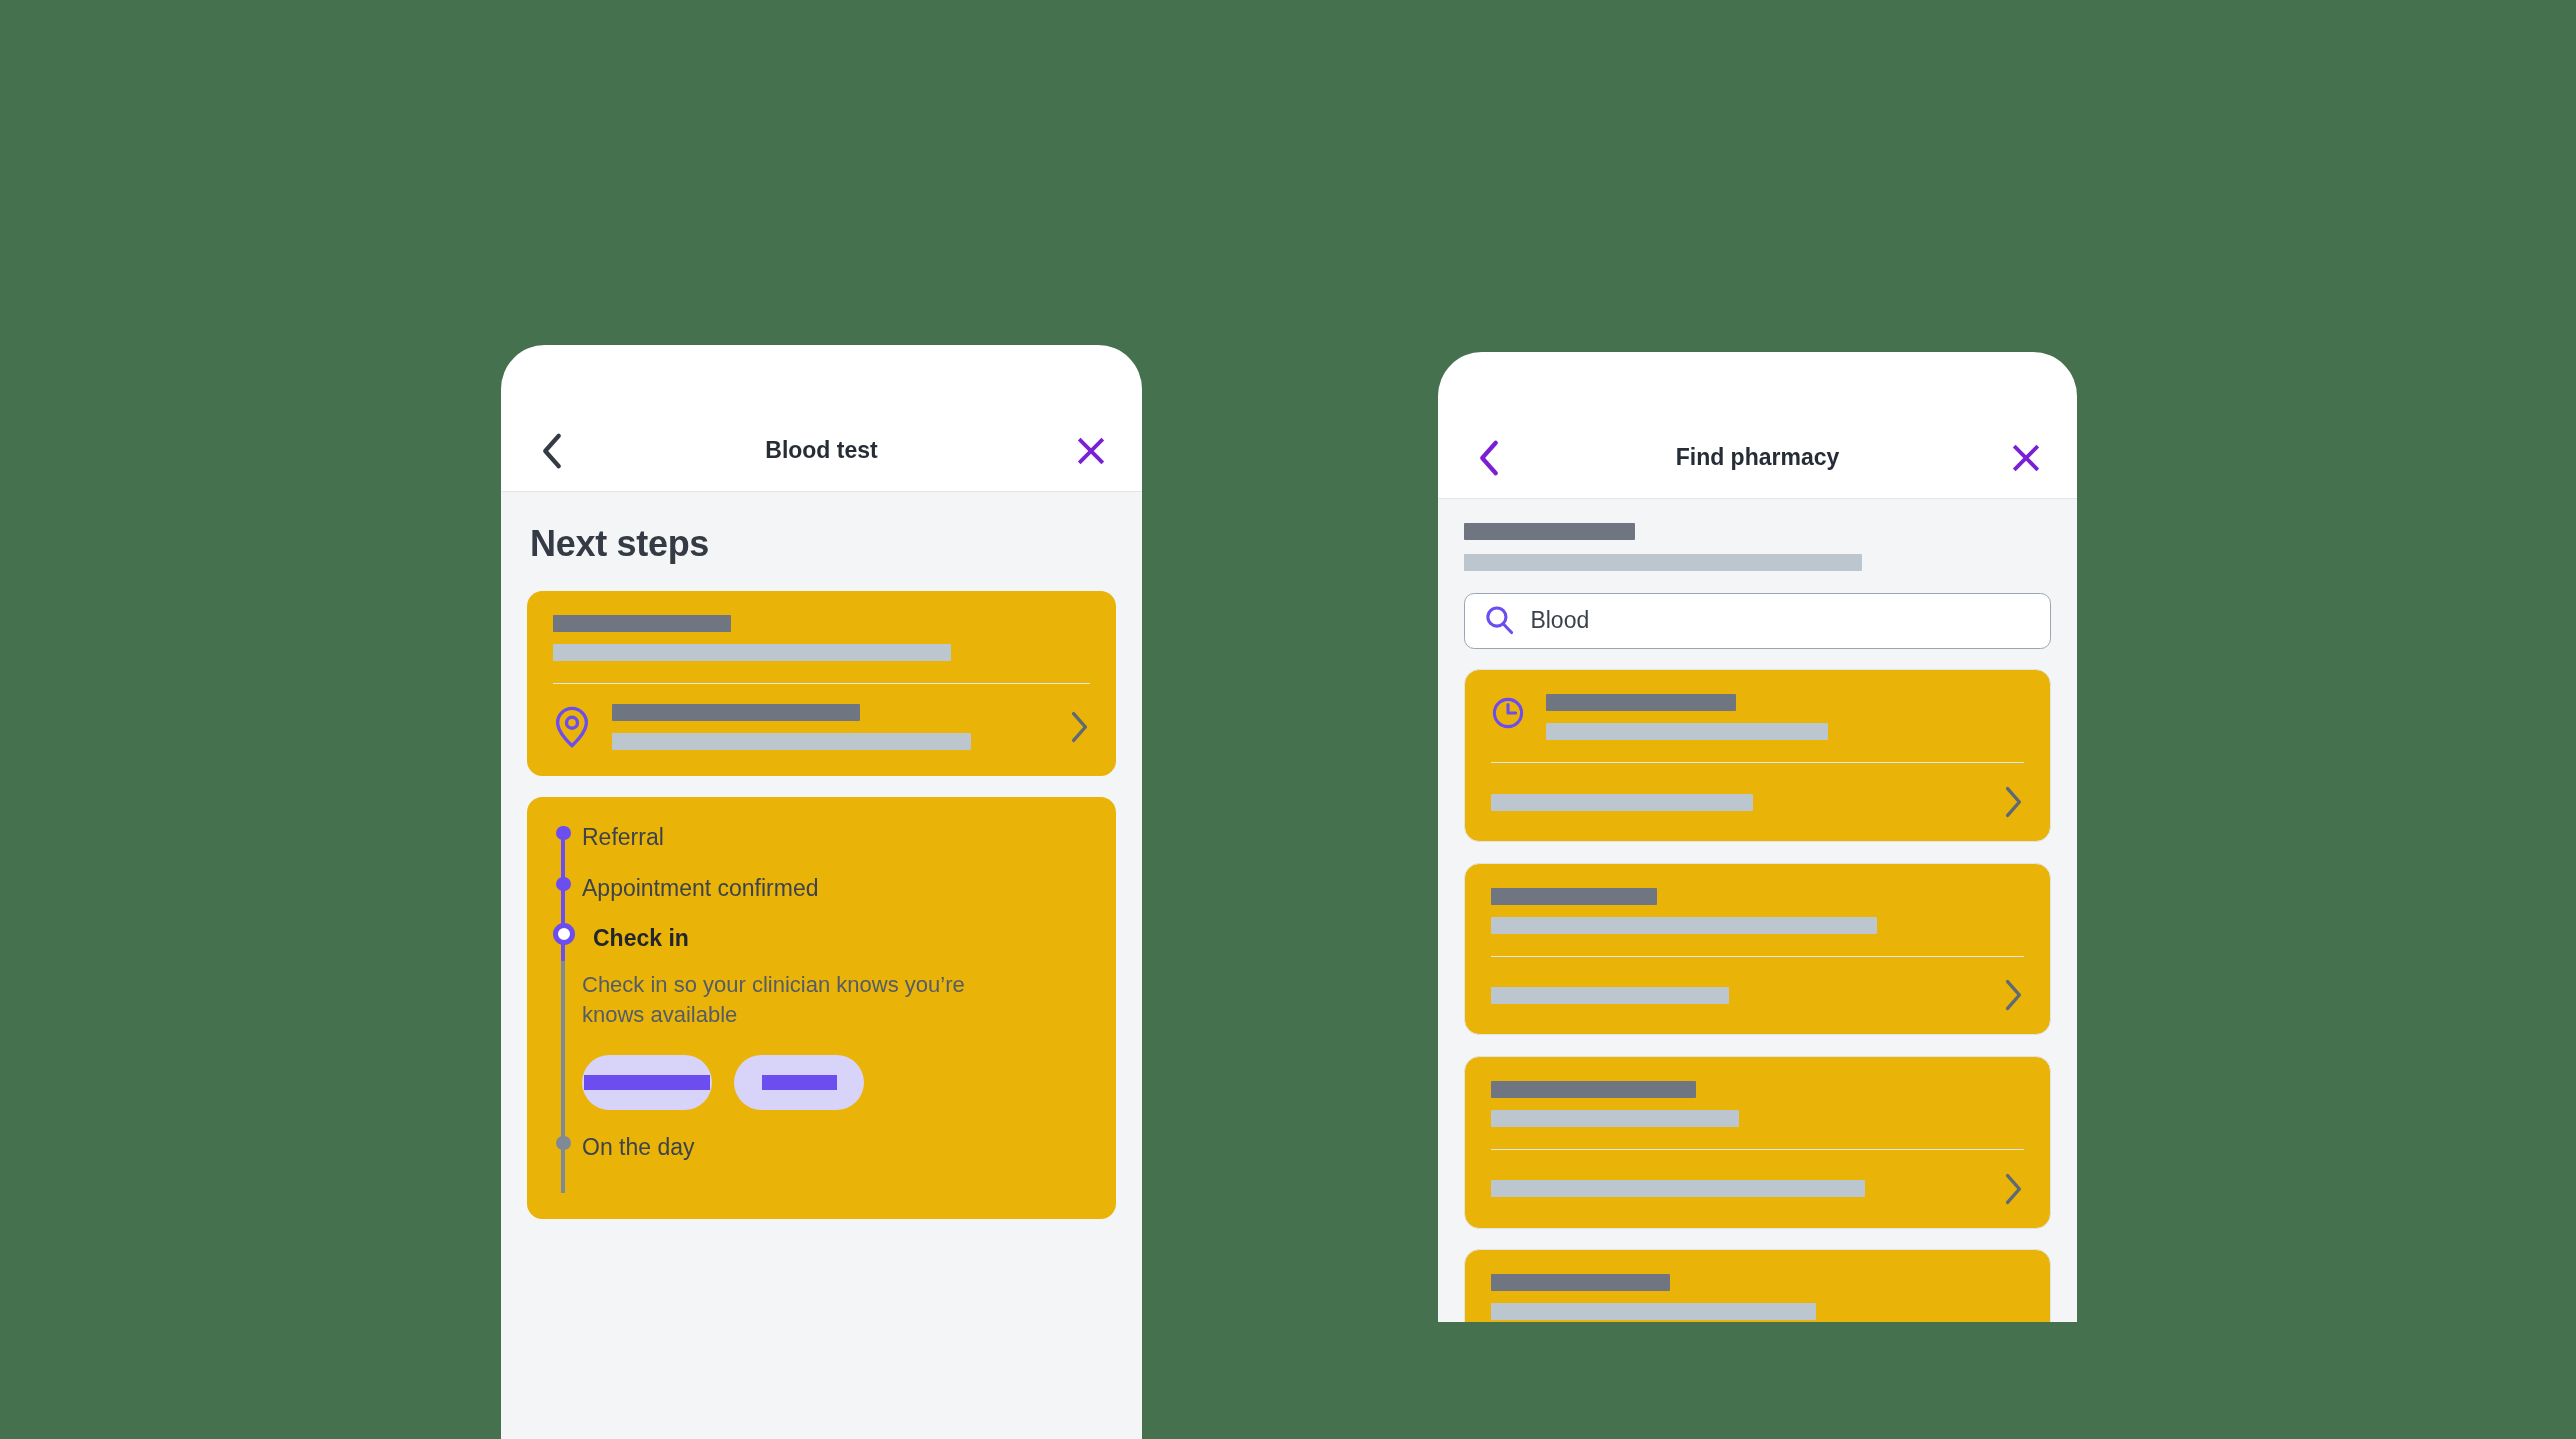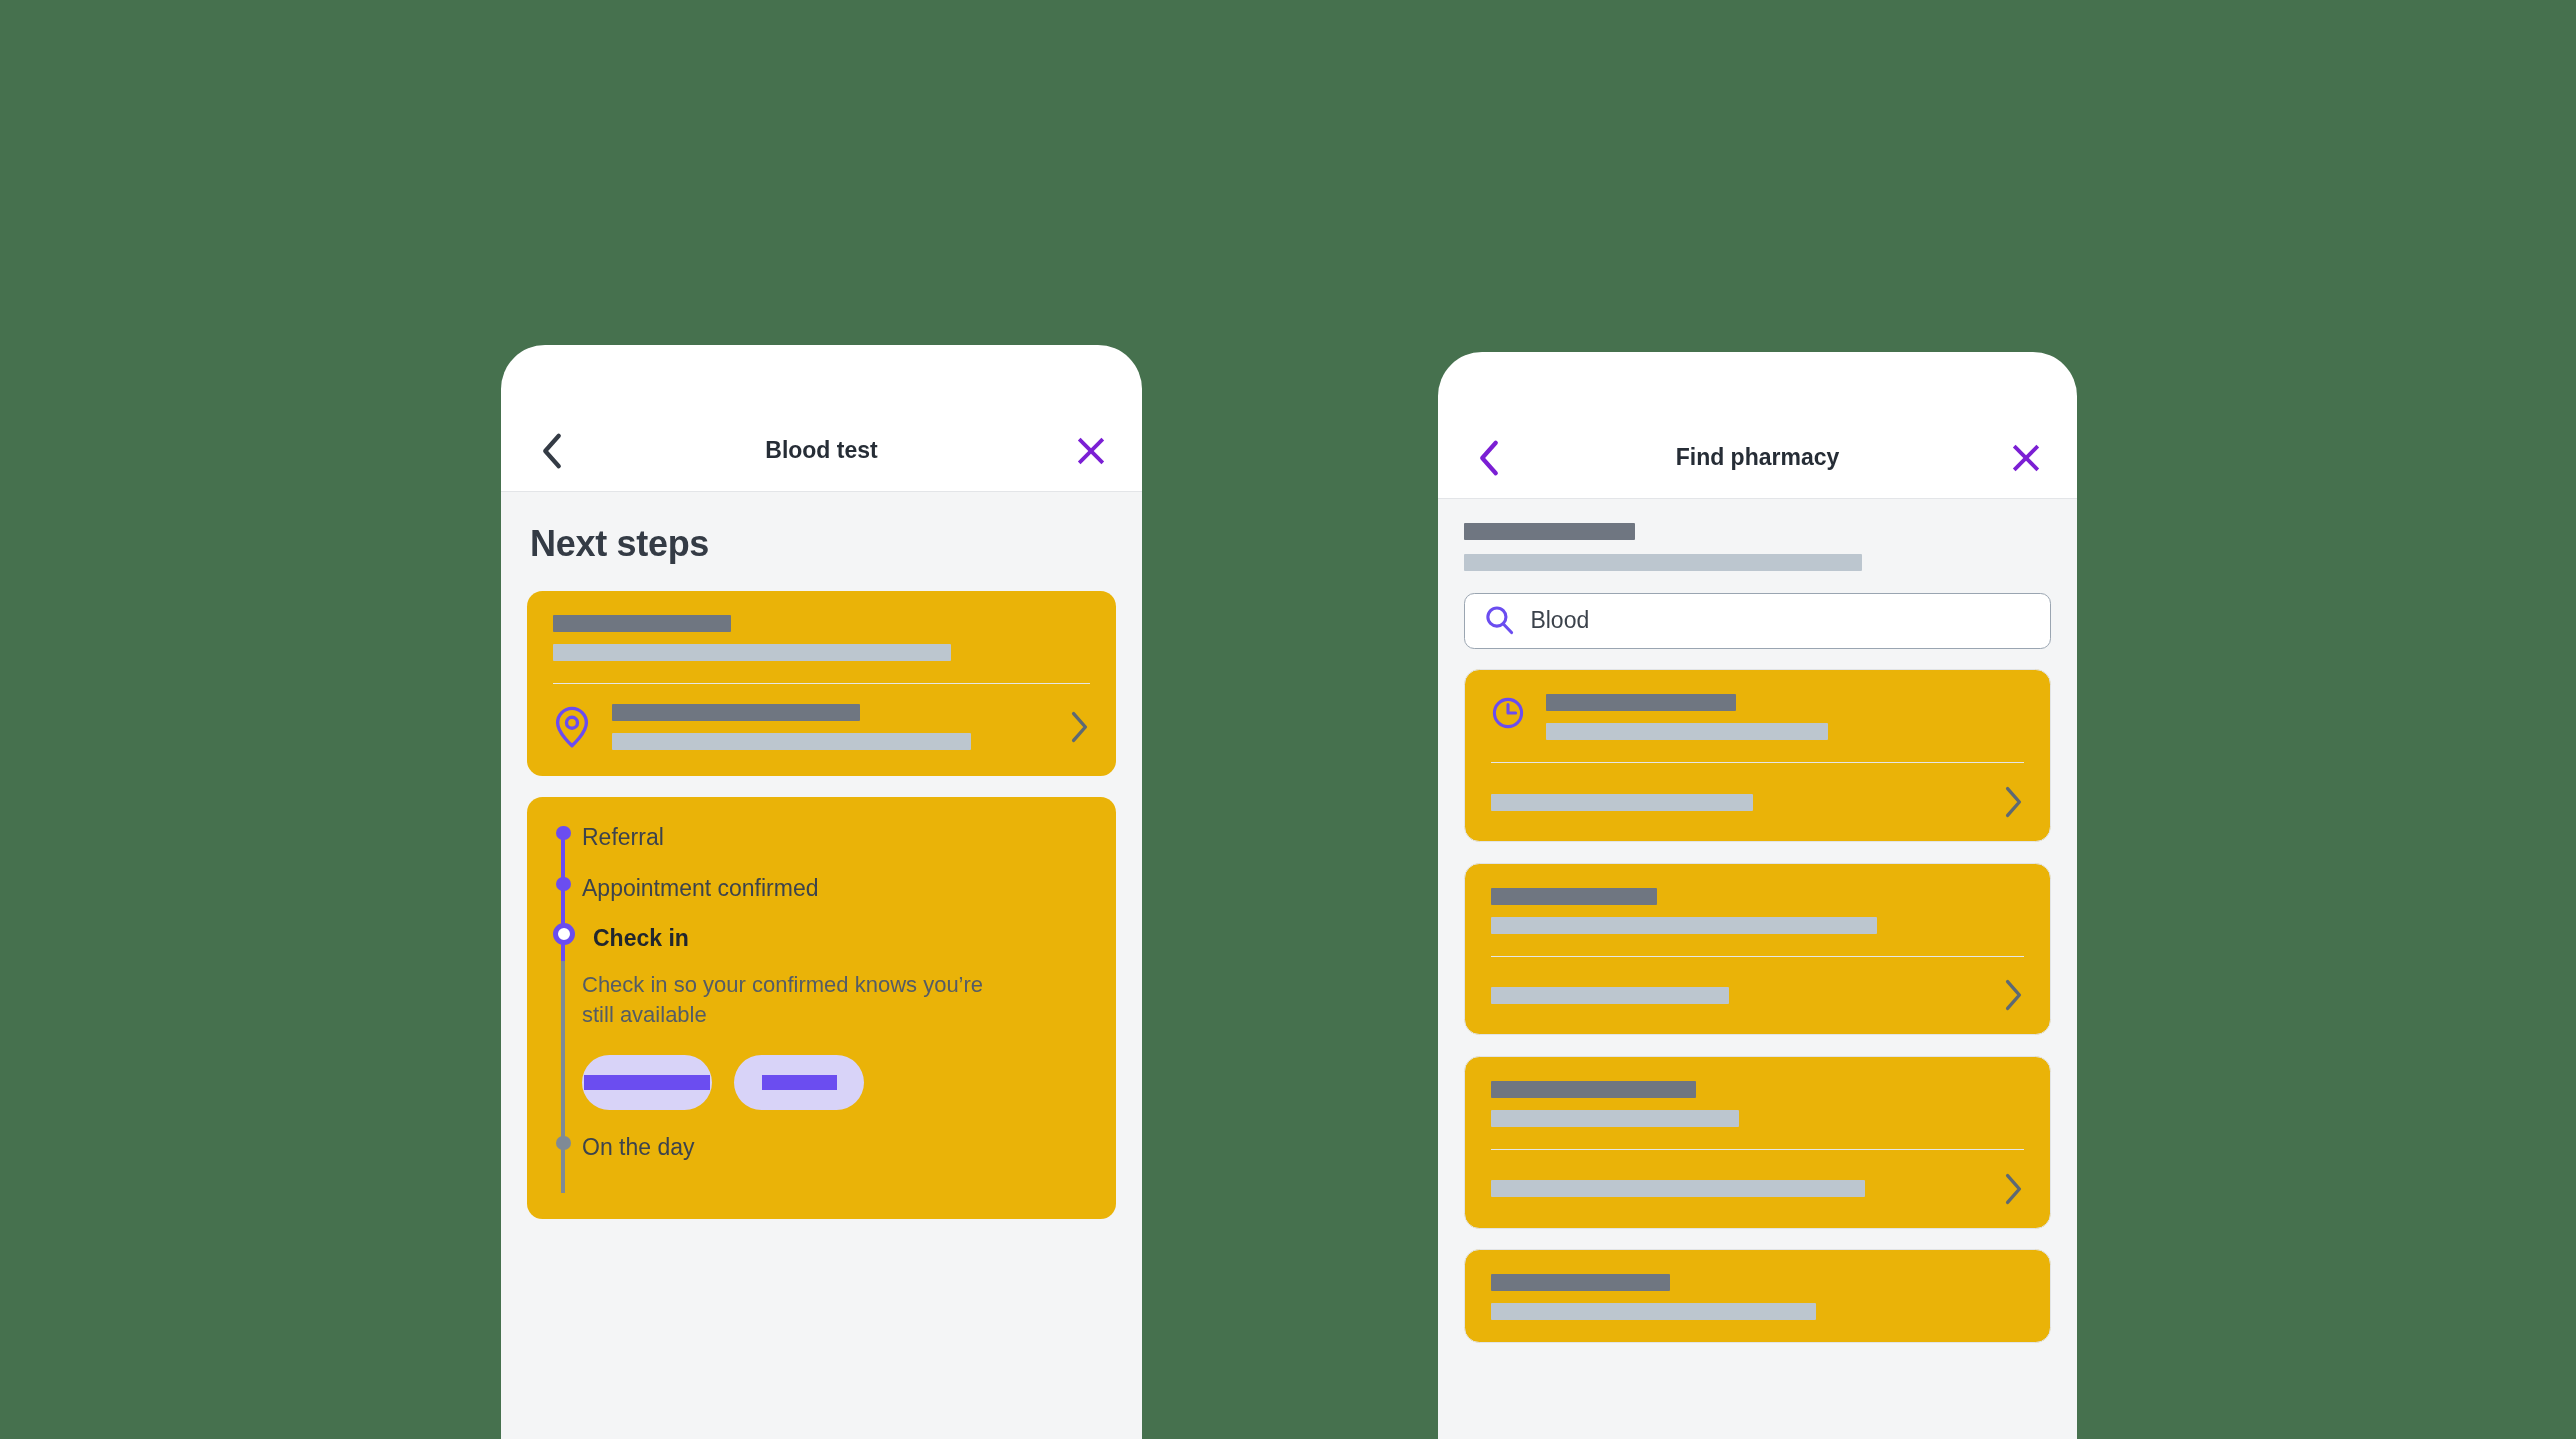--- a/index.html
+++ b/index.html
@@ -10,21 +10,21 @@
   }
   body { background: #46714e; position: relative; }
 
   .phone {
     position: absolute;
     background: #ffffff;
     border-radius: 44px 44px 0 0;
     overflow: hidden;
   }
   #phone-left  { left: 501px;  top: 345px; width: 641px; height: 1094px; }
-  #phone-right { left: 1438px; top: 352px; width: 639px; height: 1087px; }
+  #phone-right { left: 1438px; top: 352px; width: 639px; height: 970px; }
 
   
   .navbar {
     position: relative;
     height: 85px;
     display: flex; align-items: center;
     background: #ffffff;
     border-bottom: 0.9px solid #e3e5e8;
     padding: 0 29px;
   }
@@ -195,21 +195,21 @@
           <div class="tl-line" style="background:#6b4df0;"></div>
           <div class="dot dot-purple" style="top:0px;"></div>
           <div class="tl-label">Appointment confirmed</div>
         </div>
 
         <div class="tl-item" style="padding-bottom:26px;">
           <div class="tl-line" style="background:#6b4df0; height:34px; bottom:auto;"></div>
           <div class="tl-line" style="background:#7f8a96; top:34px;"></div>
           <div class="dot dot-ring" style="top:-4.3px;"></div>
           <div class="tl-label current">Check in</div>
-          <div class="tl-desc" style="margin-top:20.5px; max-width:402px;">Check in so your confirmed knows you’re still available</div>
+          <div class="tl-desc" style="margin-top:20.5px; max-width:402px;">Check in so your clinician knows you’re knows available</div>
           <div class="btn-row" style="margin-top:26px;">
             <button class="pill" style="width:130px;">
               <span class="bar" style="width:126px;"></span>
             </button>
             <button class="pill" style="width:130px;">
               <span class="bar" style="width:75px;"></span>
             </button>
           </div>
         </div>
 

